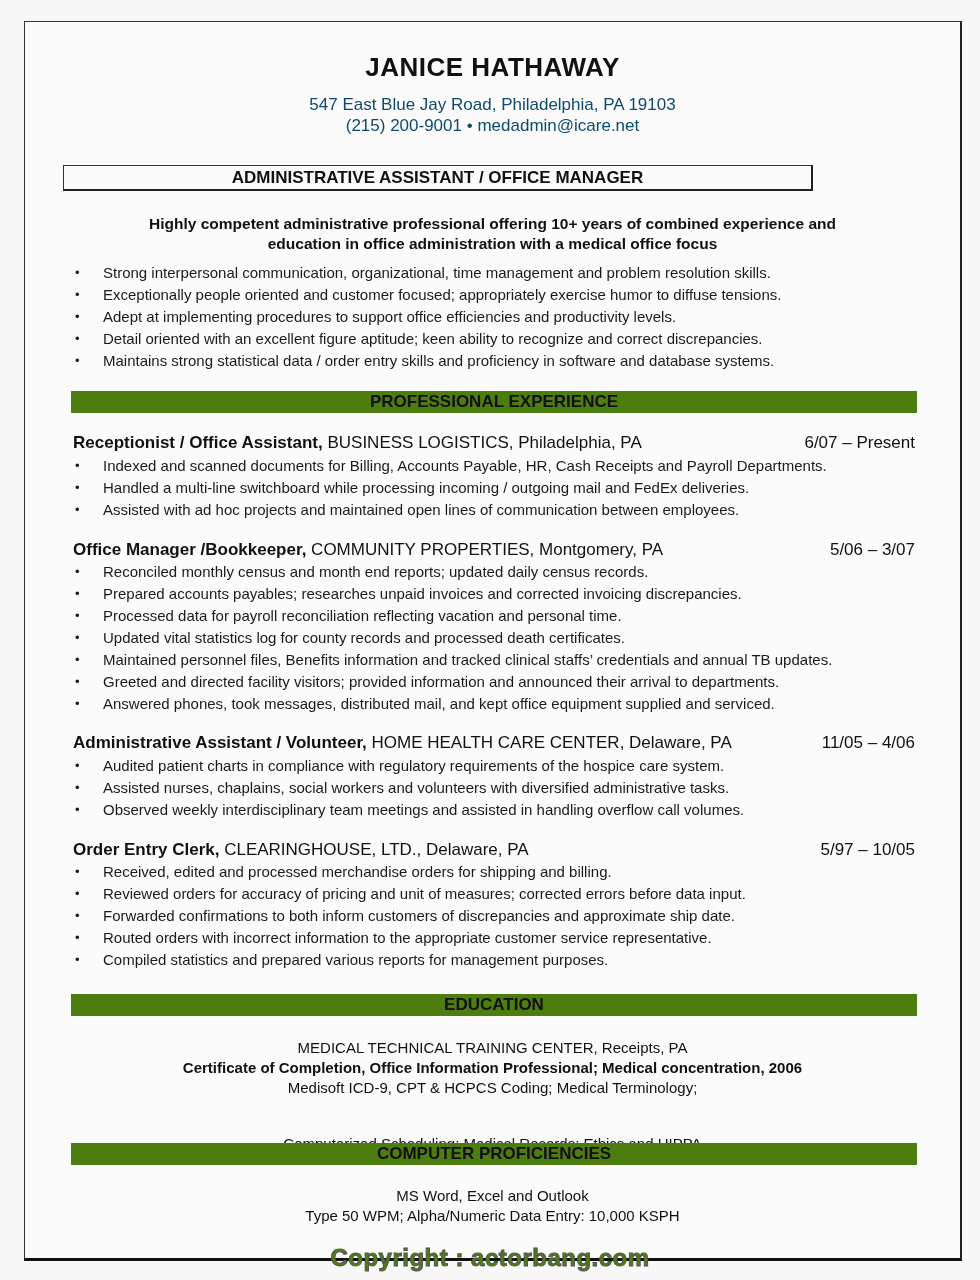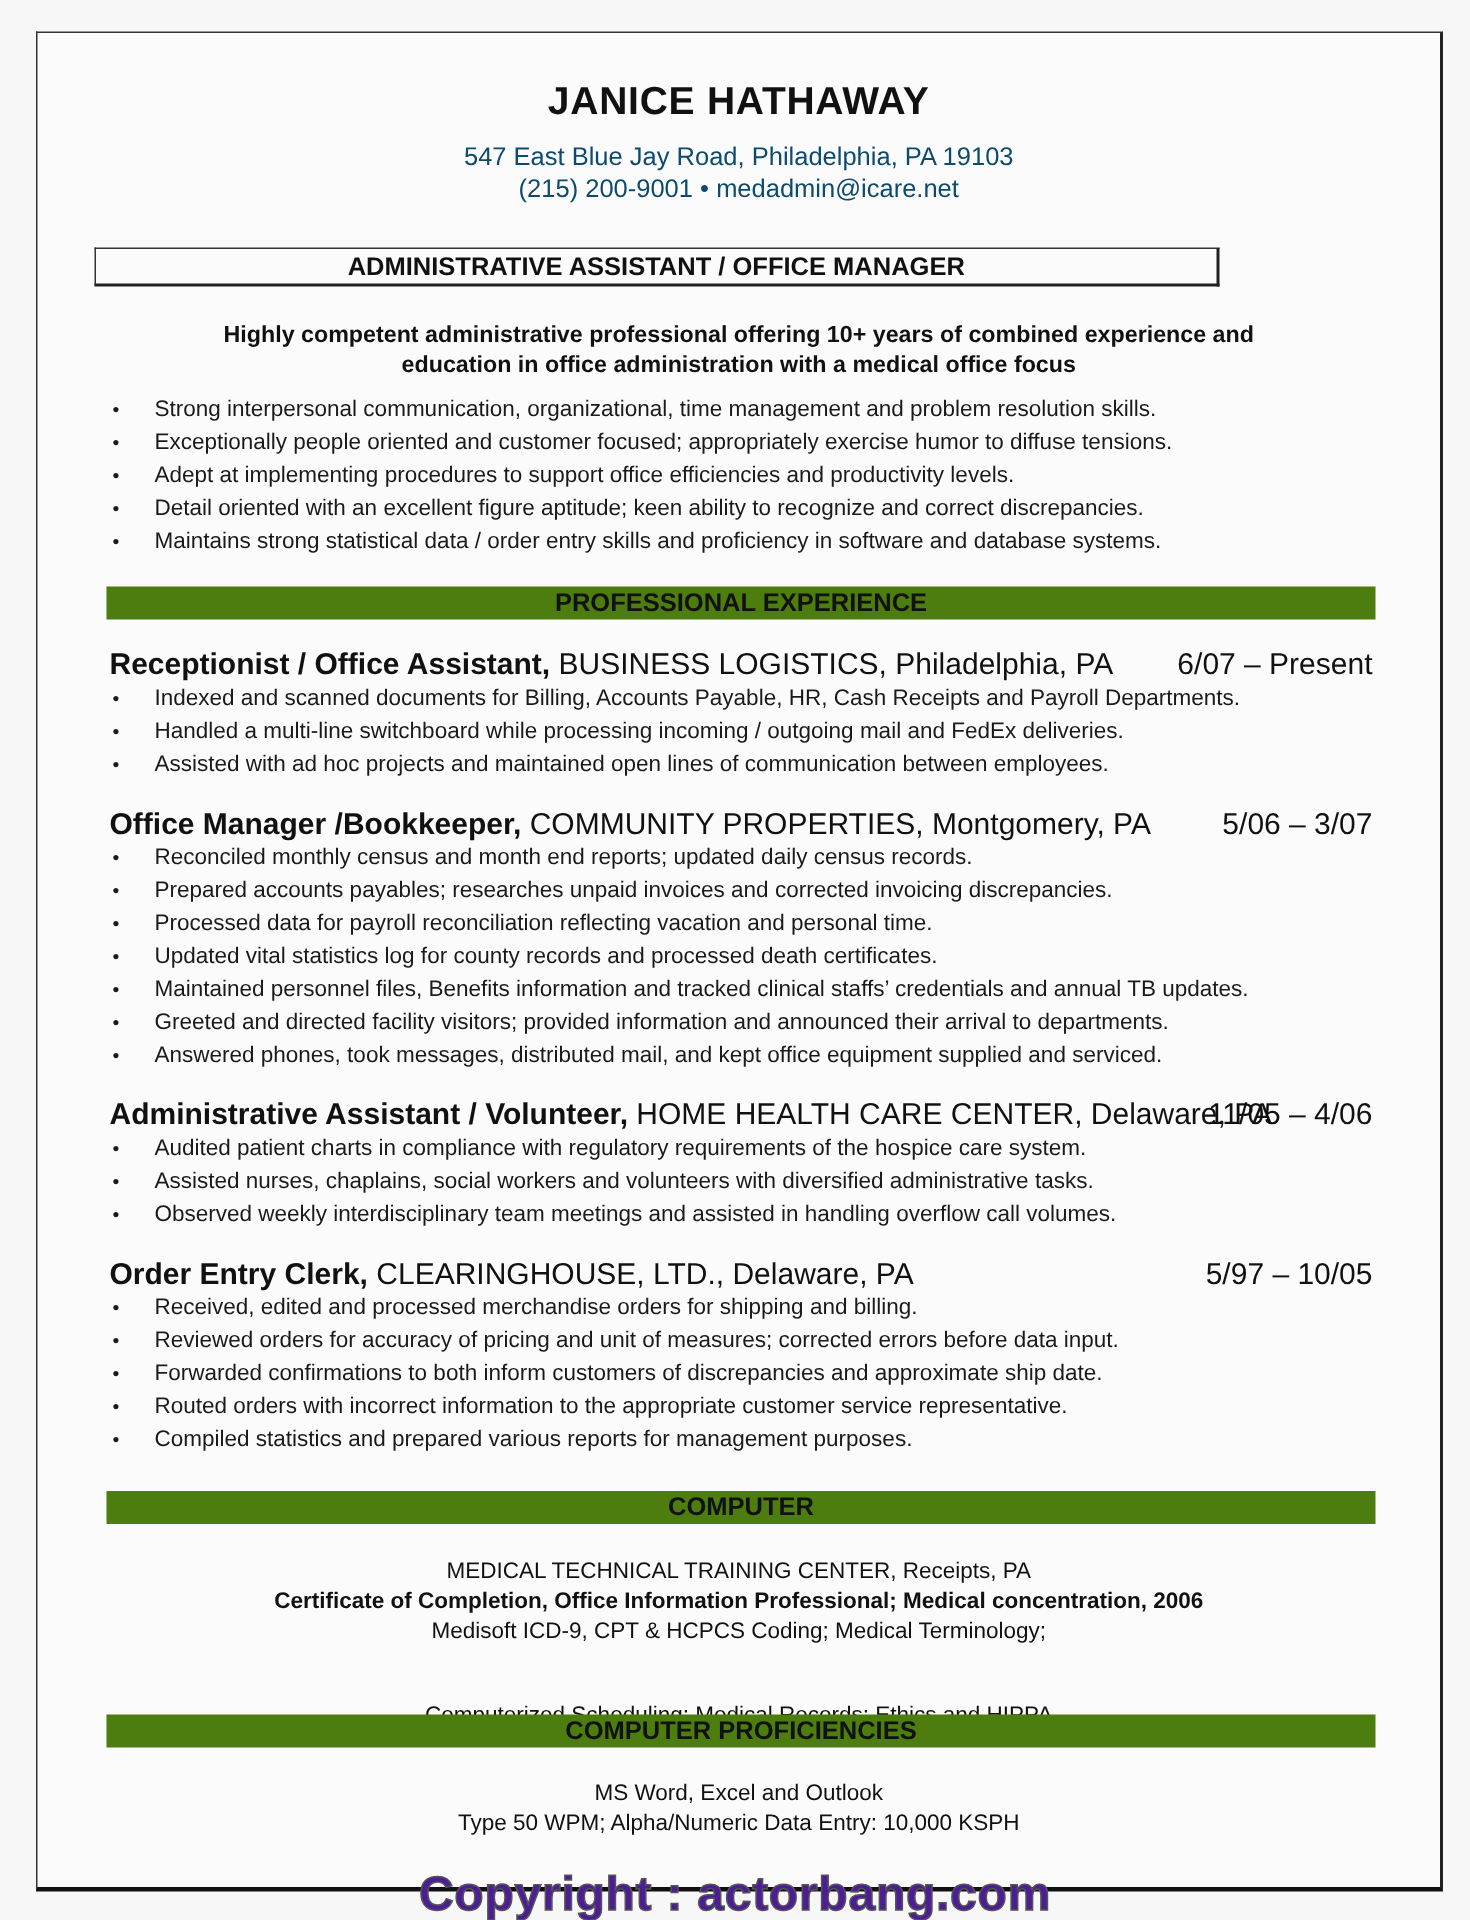--- a/index.html
+++ b/index.html
@@ -43,29 +43,29 @@
     }
     .bullets li .dot {
       position: absolute; left: 4px; top: 0; font-size: 13px;
     }
     .sec-bar {
       position: absolute; left: 46px; width: 846px; height: 22px;
       background: #4d7c0f;
       text-align: center; font-weight: bold; font-size: 17px; line-height: 22px;
     }
     .job-head {
-      position: absolute; left: 48px; width: 842px; font-size: 20px; line-height: 20px; white-space: nowrap;
+      position: absolute; left: 48px; width: 842px; font-size: 17px; line-height: 20px; white-space: nowrap;
     }
     .job-head .role { font-weight: bold; }
     .job-head .dates { position: absolute; right: 0; top: 0; }
     .edu-line { font-size: 15px; line-height: 20px; }
     .bold { font-weight: bold; }
     .watermark {
       position: absolute; left: 0; right: 0; top: 1244px; text-align: center;
-      font-size: 32px; font-weight: bold; color: #4c1d95;
+      font-size: 24px; font-weight: bold; color: #4d7c0f;
       -webkit-text-stroke: 1px #555;
       letter-spacing: 0.5px;
     }
   </style>
 </head>
 <body>
 
 <div class="page">
 
   <div class="abs center name">JANICE HATHAWAY</div>
@@ -132,21 +132,21 @@
     <span class="dates">5/97 – 10/05</span>
   </div>
   <ul class="bullets" style="top:839px;">
     <li><span class="dot">•</span><span>Received, edited and processed merchandise orders for shipping and billing.</span></li>
     <li><span class="dot">•</span><span>Reviewed orders for accuracy of pricing and unit of measures; corrected errors before data input.</span></li>
     <li><span class="dot">•</span><span>Forwarded confirmations to both inform customers of discrepancies and approximate ship date.</span></li>
     <li><span class="dot">•</span><span>Routed orders with incorrect information to the appropriate customer service representative.</span></li>
     <li><span class="dot">•</span><span>Compiled statistics and prepared various reports for management purposes.</span></li>
   </ul>
 
-  <div class="sec-bar" style="top:972px;">COMPUTER</div>
+  <div class="sec-bar" style="top:972px;">EDUCATION</div>
   <div class="abs center edu-line" style="top:1016px;">MEDICAL TECHNICAL TRAINING CENTER, Receipts, PA</div>
   <div class="abs center edu-line bold" style="top:1036px;">Certificate of Completion, Office Information Professional; Medical concentration, 2006</div>
   <div class="abs center edu-line" style="top:1056px;">Medisoft ICD-9, CPT &amp; HCPCS Coding; Medical Terminology;</div>
   <div class="abs center edu-line" style="top:1112px;">Computerized Scheduling; Medical Records; Ethics and HIPPA</div>
 
   <div class="sec-bar" style="top:1121px;">COMPUTER PROFICIENCIES</div>
   <div class="abs center edu-line" style="top:1164px;">MS Word, Excel and Outlook</div>
   <div class="abs center edu-line" style="top:1184px;">Type 50 WPM; Alpha/Numeric Data Entry: 10,000 KSPH</div>
 </div>
 

